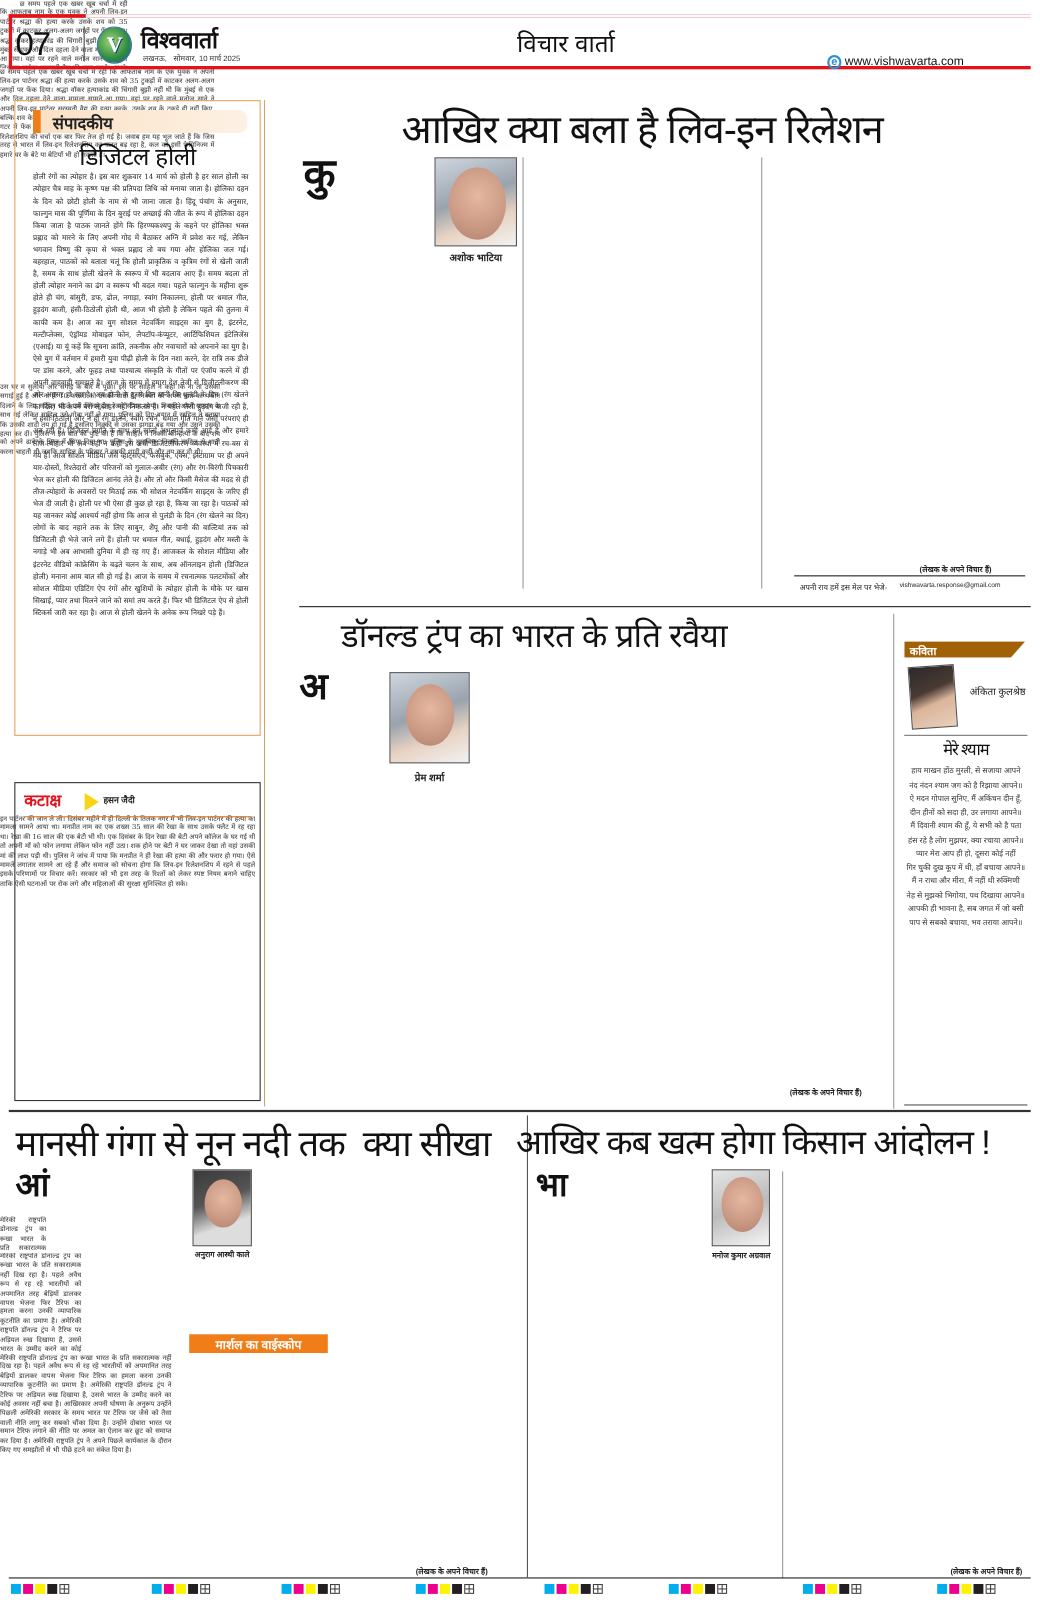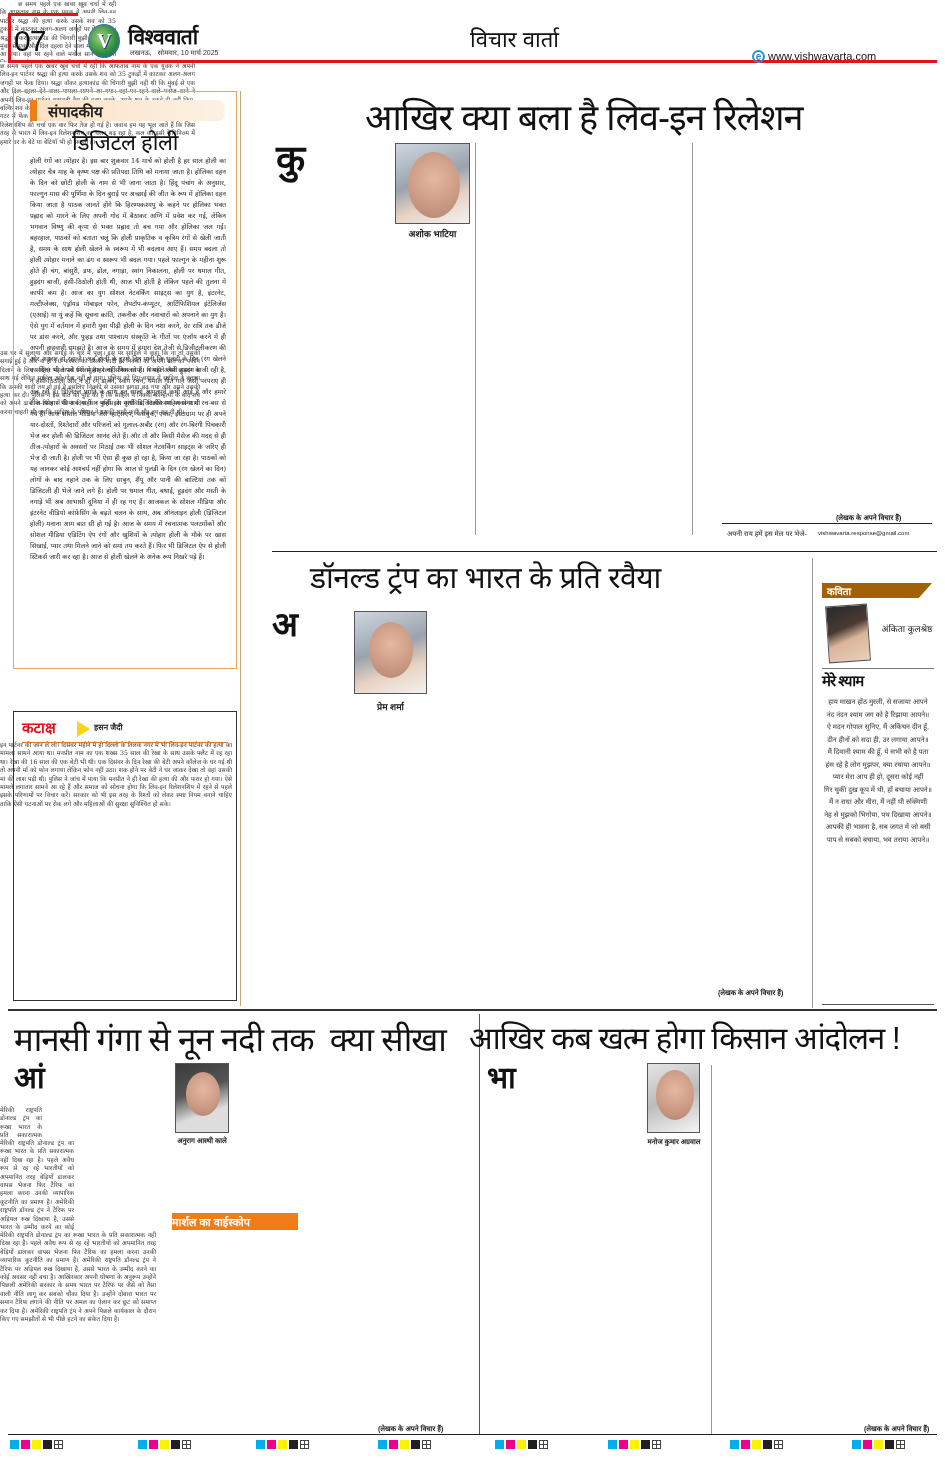--- a/index.html
+++ b/index.html
@@ -80,21 +80,21 @@
 <div class="txt" style="left:272px;top:737px;width:156px;height:260px">मेरिकी राष्ट्रपति डोनाल्ड ट्रंप का रूखा भारत के प्रति सकारात्मक नहीं दिख रहा है। पहले अवैध रूप से रह रहे भारतीयों को अपमानित तरह बेड़ियों डालकर वापस भेजना फिर टैरिफ का हमला करना उनकी व्यापारिक कूटनीति का प्रमाण है। अमेरिकी राष्ट्रपति डॉनल्ड ट्रंप ने टैरिफ पर अड़ियल रुख दिखाया है, उससे भारत के उम्मीद करने का कोई अवसर नहीं बचा है। आखिरकार अपनी घोषणा के अनुरूप उन्होंने पिछली अमेरिकी सरकार के समय भारत पर टैरिफ पर जैसे को तैसा वाली नीति लागू कर सबको चौंका दिया है। उन्होंने दोबारा भारत पर समान टैरिफ लगाने की नीति पर अमल का ऐलान कर छूट को समाप्त कर दिया है। अमेरिकी राष्ट्रपति ट्रंप ने अपने पिछले कार्यकाल के दौरान किए गए समझौतों से भी पीछे हटने का संकेत दिया है।</div>
 
 <div class="abs" style="left:718px;top:988px;font-size:7px;font-weight:bold;color:#222;font-family:'Liberation Sans',sans-serif">(लेखक के अपने विचार हैं)</div>
 
 <div class="abs" style="left:822px;top:583px;width:110px;height:15px;background:#a16207;clip-path:polygon(0 0,100% 0,88% 100%,0 100%)">
   <div style="position:absolute;left:5px;top:1px;font:bold 10px 'Liberation Sans',sans-serif;color:#fff">कविता</div>
 </div>
 <div class="photo" style="left:827px;top:605px;width:42px;height:57px;background:linear-gradient(160deg,#2a2a2a,#4a3a33 40%,#d9b59a 60%,#e9d0bd);transform:rotate(-4deg)"></div>
 <div class="abs" style="left:878px;top:622px;width:58px;font:9px/15px 'Liberation Sans',sans-serif;color:#222;text-align:center">अंकिता कुलश्रेष्ठ</div>
 <div class="abs" style="left:822px;top:668px;width:112px;height:1px;background:#777"></div>
-<div class="abs hd" style="left:822px;top:670px;width:112px;font-size:15px;font-weight:bold">मेरे श्याम</div>
+<div class="abs hd" style="left:822px;top:670px;width:112px;text-align:center;font-size:15px;font-weight:normal">मेरे श्याम</div>
 <div class="abs poem" style="left:820px;top:696px;width:116px">
   <p>हाय माखन होंठ मुरली, से सजाया आपने</p>
   <p>नंद नंदन श्याम जग को है रिझाया आपने॥</p>
   <p>ऐ मदन गोपाल सुनिए, मैं अकिंचन दीन हूँ,</p>
   <p>दीन हीनों को सदा ही, उर लगाया आपने॥</p>
   <p>मैं दिवानी श्याम की हूँ, ये सभी को है पता</p>
   <p>हंस रहे है लोग मुझपर, क्या रचाया आपने॥</p>
   <p>प्यार मेरा आप ही हो, दूसरा कोई नहीं</p>
   <p>गिर चुकी दुख कूप में थी, हाँ बचाया आपने॥</p>
   <p>मैं न राधा और मीरा, मैं नहीं थी रुक्मिणी</p>
@@ -109,21 +109,21 @@
 
 <div class="abs hd" style="left:14px;top:1016px;font-size:33px;font-weight:normal;letter-spacing:-1px;white-space:pre">मानसी गंगा से नून नदी तक  क्या सीखा</div>
 <div class="drop" style="left:14px;top:1063px;font-size:30px;line-height:30px">आं</div>
 
 <div class="photo" style="left:175px;top:1063px;width:54px;height:70px;background:linear-gradient(160deg,#3a3a3a,#555 40%,#ddd 70%)">
     <div class="face" style="left:10px;top:8px;width:34px;height:44px"></div>
   </div>
 <div class="cap" style="left:170px;top:1136px;width:64px;font-size:7px">अनुराग आस्थी काले</div>
 
 <div class="abs" style="left:172px;top:1213px;width:126px;height:17px;background:#f07d18">
-  <div style="position:absolute;left:0;width:126px;text-align:left;top:1px;font:bold 11px 'Liberation Sans',sans-serif;color:#fff">मार्शल का वाईस्कोप</div>
+  <div style="position:absolute;left:0;width:126px;text-align:center;top:1px;font:bold 11px 'Liberation Sans',sans-serif;color:#fff">मार्शल का वाईस्कोप</div>
 </div>
 
 <div class="abs" style="left:378px;top:1424px;font-size:7px;font-weight:bold;color:#222;font-family:'Liberation Sans',sans-serif">(लेखक के अपने विचार हैं)</div>
 
 <div class="abs hd" style="left:469px;top:1016px;font-size:31px;font-weight:normal;letter-spacing:-1px">आखिर कब खत्म होगा किसान आंदोलन !</div>
 <div class="drop" style="left:487px;top:1063px;font-size:30px;line-height:30px">भा</div>
 
 <div class="photo" style="left:647px;top:1063px;width:53px;height:70px;background:linear-gradient(160deg,#e5e5e5,#bbb 50%,#f5f5f5)">
     <div class="face" style="left:8px;top:6px;width:38px;height:50px"></div>
   </div>

